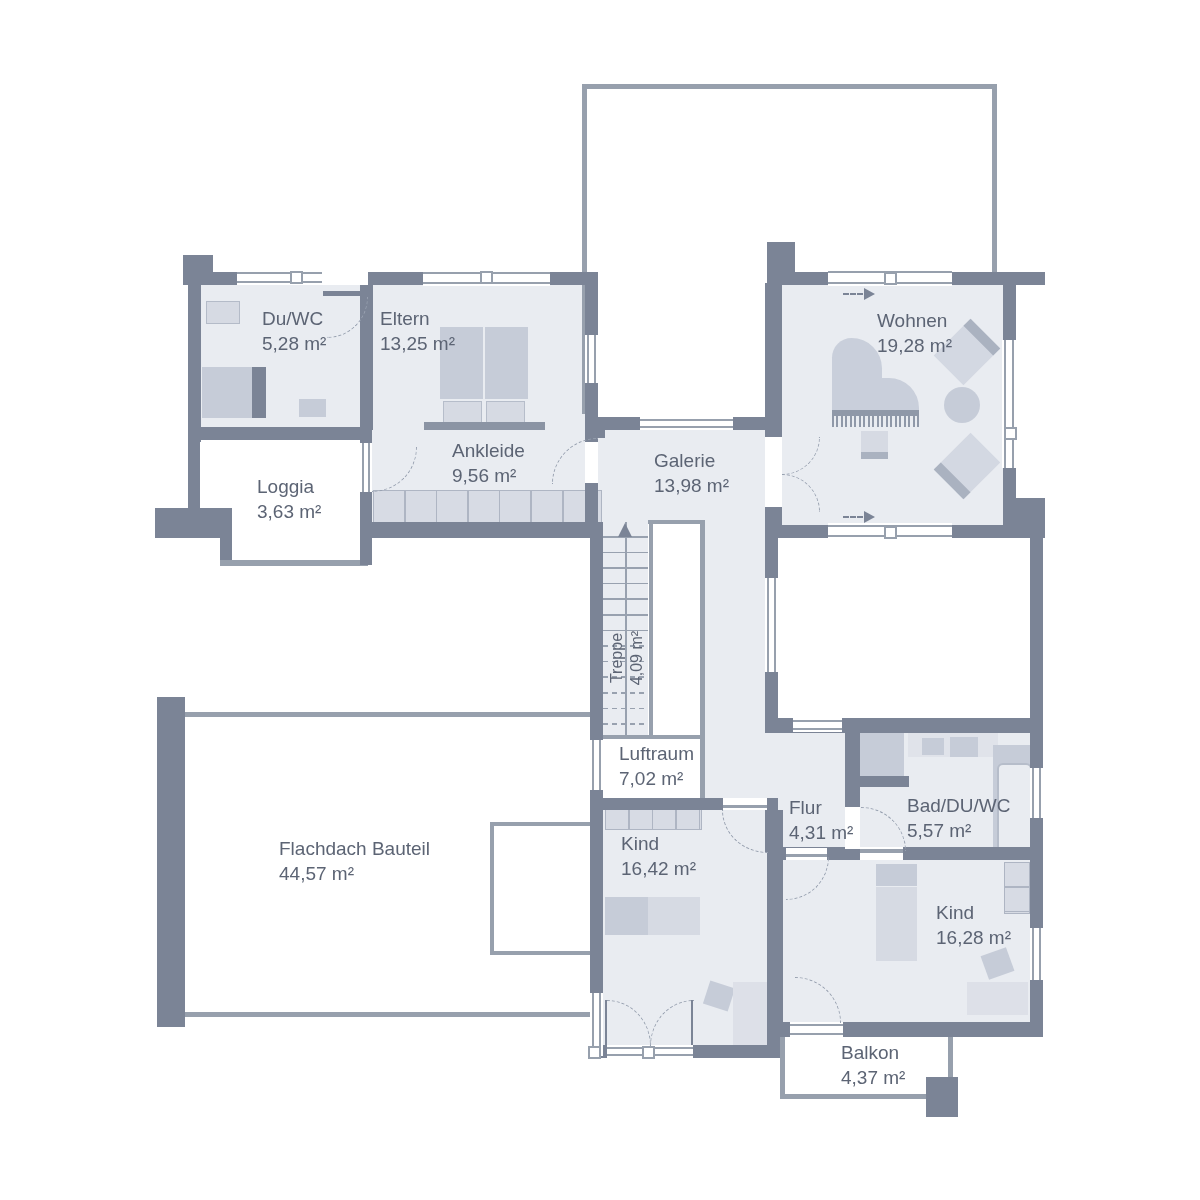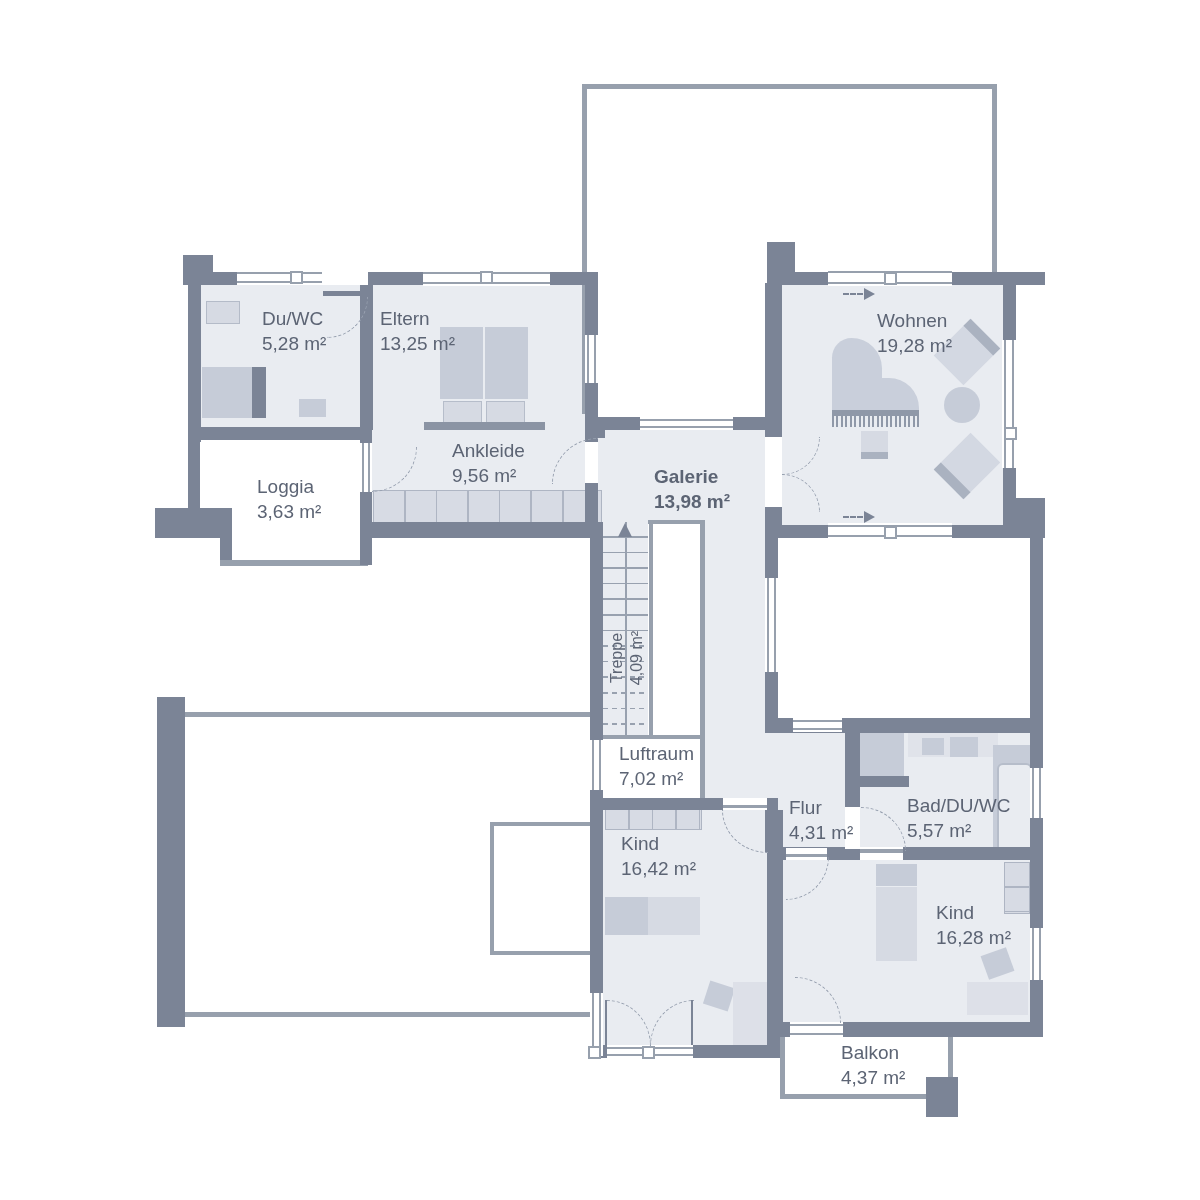--- a/index.html
+++ b/index.html
@@ -226,36 +226,40 @@
     <div>13,25 m²</div>
   </div>
   <div class="lbl" style="left:257px;top:474px;">
     <div>Loggia</div>
     <div>3,63 m²</div>
   </div>
   <div class="lbl" style="left:452px;top:438px;">
     <div>Ankleide</div>
     <div>9,56 m²</div>
   </div>
-  <div class="lbl" style="left:654px;top:464px;font-weight:bold;">
+  <div class="lbl" style="left:654px;top:448px;">
     <div>Galerie</div>
     <div>13,98 m²</div>
   </div>
   <div class="lbl" style="left:877px;top:308px;">
     <div>Wohnen</div>
     <div>19,28 m²</div>
   </div>
   <div class="lbl lbl-sm" style="left:627px;top:658px;transform:translate(-50%,-50%) rotate(-90deg);">
     <div>Treppe</div>
     <div>4,09 m²</div>
   </div>
   <div class="lbl" style="left:619px;top:741px;">
     <div>Luftraum</div>
     <div>7,02 m²</div>
   </div>
+  <div class="lbl" style="left:279px;top:836px;">
+    <div>Flachdach Bauteil</div>
+    <div>44,57 m²</div>
+  </div>
   <div class="lbl" style="left:621px;top:831px;">
     <div>Kind</div>
     <div>16,42 m²</div>
   </div>
   <div class="lbl" style="left:789px;top:795px;">
     <div>Flur</div>
     <div>4,31 m²</div>
   </div>
   <div class="lbl" style="left:907px;top:793px;">
     <div>Bad/DU/WC</div>

